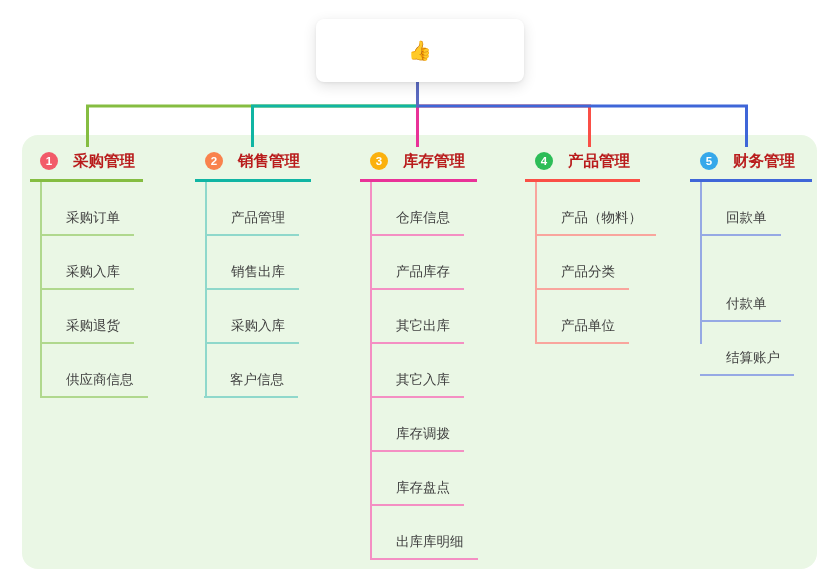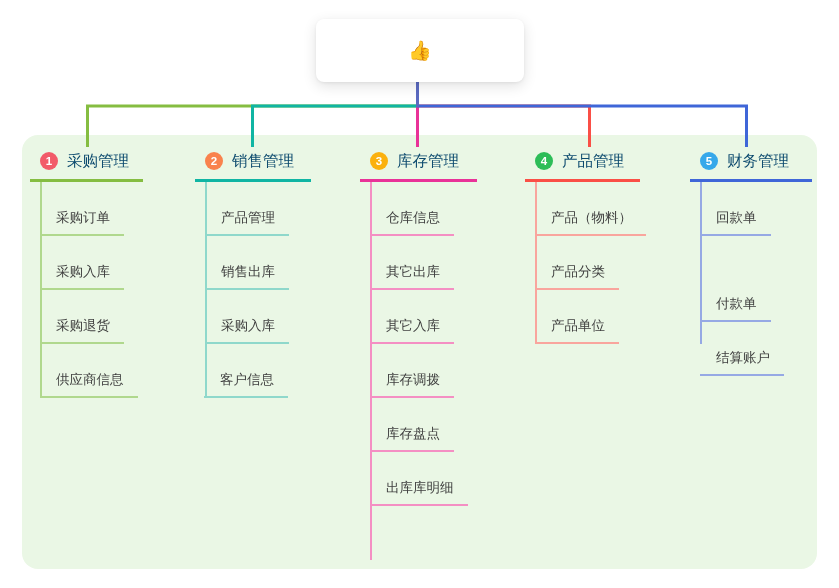--- a/index.html
+++ b/index.html
@@ -80,41 +80,41 @@
     border-radius: 50%;
     color: #ffffff;
     font-size: 11.5px;
     font-weight: bold;
     display: flex;
     align-items: center;
     justify-content: center;
     flex: 0 0 auto;
   }
   .branch-label {
-    margin-left: 9px;
+    margin-left: 15px;
     font-size: 15.5px;
-    font-weight: 400;
-    color: #0c4a6e;
+    font-weight: 700;
+    color: #b91c1c;
     white-space: nowrap;
   }
   .children {
     position: relative;
   }
   .trunk {
     position: absolute;
     left: 10px;
     top: 0;
     width: 2px;
   }
   .child {
     margin-left: 10px;
     width: fit-content;
     height: 54px;
     box-sizing: border-box;
-    padding: 0 14px 7px 16px;
+    padding: 0 14px 7px 26px;
     display: flex;
     align-items: flex-end;
     border-bottom: 2px solid;
     font-size: 13.5px;
     color: #3f3f3f;
     white-space: nowrap;
     cursor: pointer;
   }
 </style>
 </head>
@@ -165,20 +165,21 @@
         </div>
       </div>
       <div class="branch-col" style="left: 360px;">
         <div class="branch-head" style="border-bottom-color: rgb(233, 50, 152); width: 117px;">
           <span class="badge" style="background: rgb(251, 177, 14);">3</span>
           <span class="branch-label">库存管理</span>
         </div>
         <div class="children">
           <div class="trunk" style="background: rgb(244, 143, 195); height: 378px;"></div>
           <div class="child" style="border-bottom-color: rgb(244, 143, 195);">仓库信息</div>
+          <div class="child" style="border-bottom-color: rgb(244, 143, 195);">产品库存</div>
           <div class="child" style="border-bottom-color: rgb(244, 143, 195);">其它出库</div>
           <div class="child" style="border-bottom-color: rgb(244, 143, 195);">其它入库</div>
           <div class="child" style="border-bottom-color: rgb(244, 143, 195); margin-left: 10px;">库存调拨</div>
           <div class="child" style="border-bottom-color: rgb(244, 143, 195);">库存盘点</div>
           <div class="child" style="border-bottom-color: rgb(244, 143, 195);">出库库明细</div>
         </div>
       </div>
       <div class="branch-col" style="left: 525px;">
         <div class="branch-head" style="border-bottom-color: rgb(250, 79, 70); width: 115px;">
           <span class="badge" style="background: rgb(45, 189, 88);">4</span>

